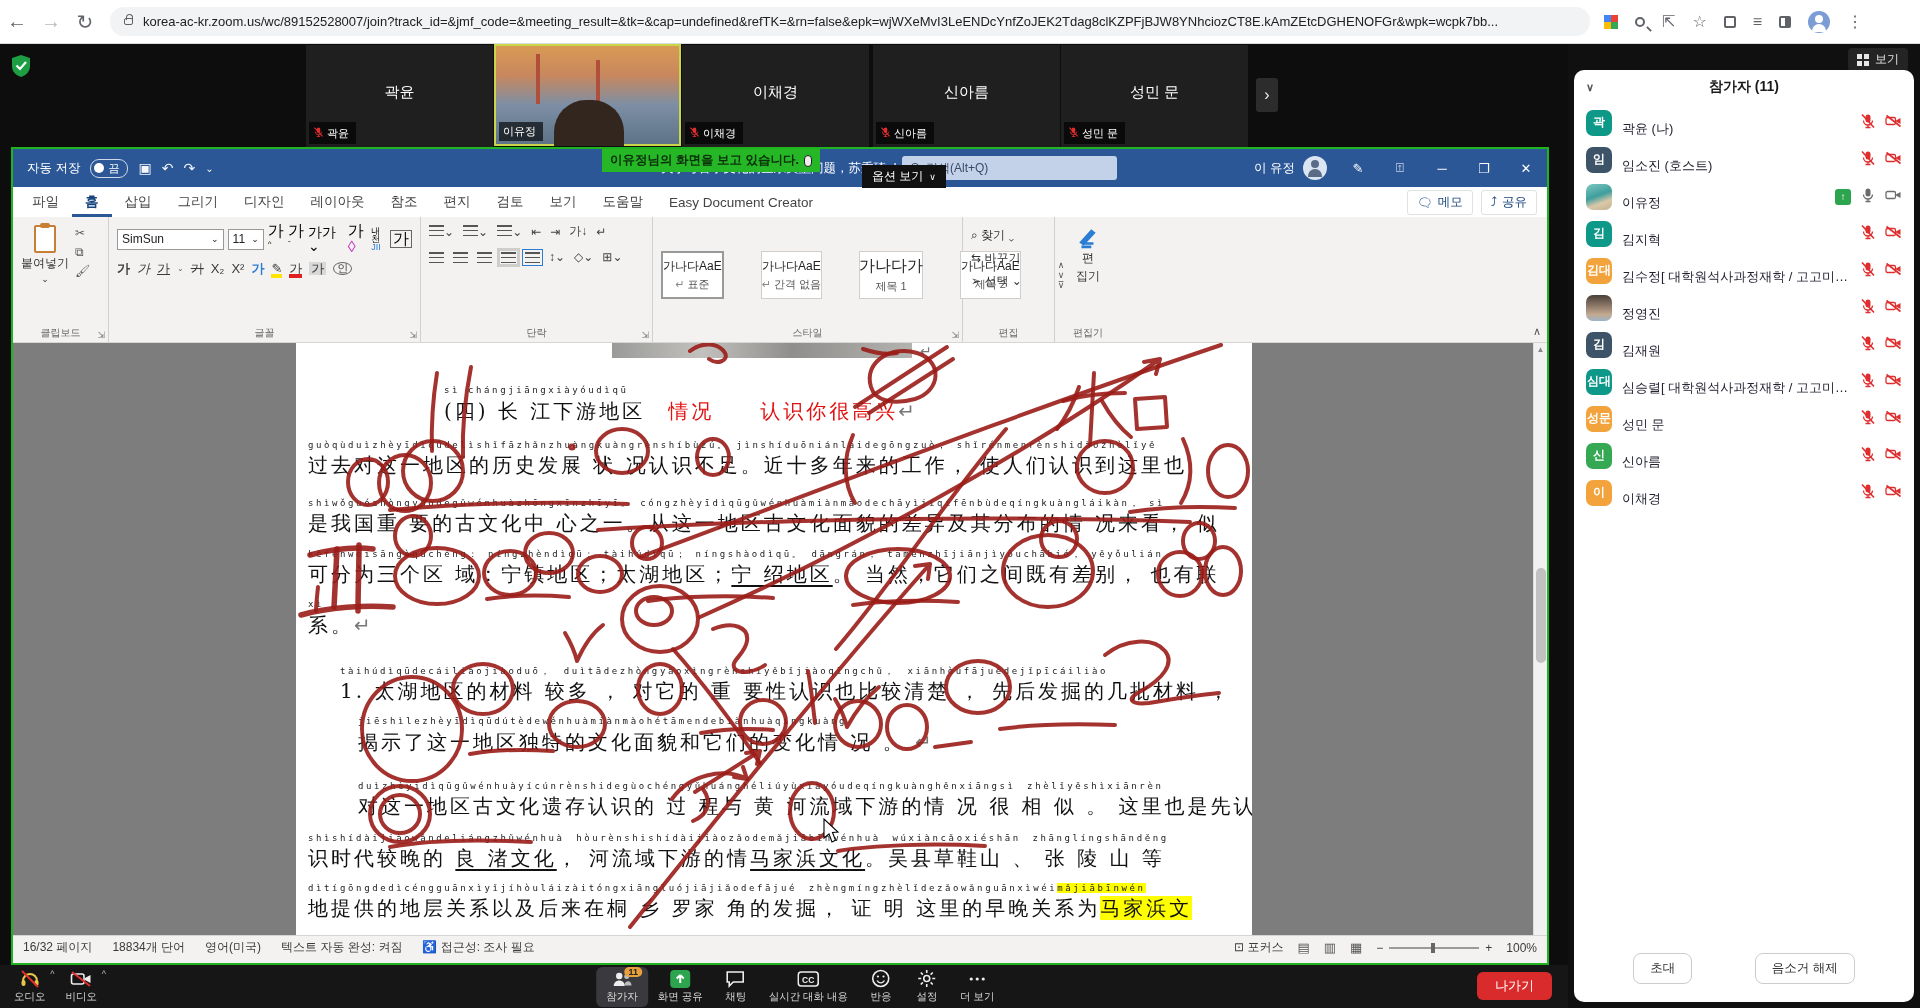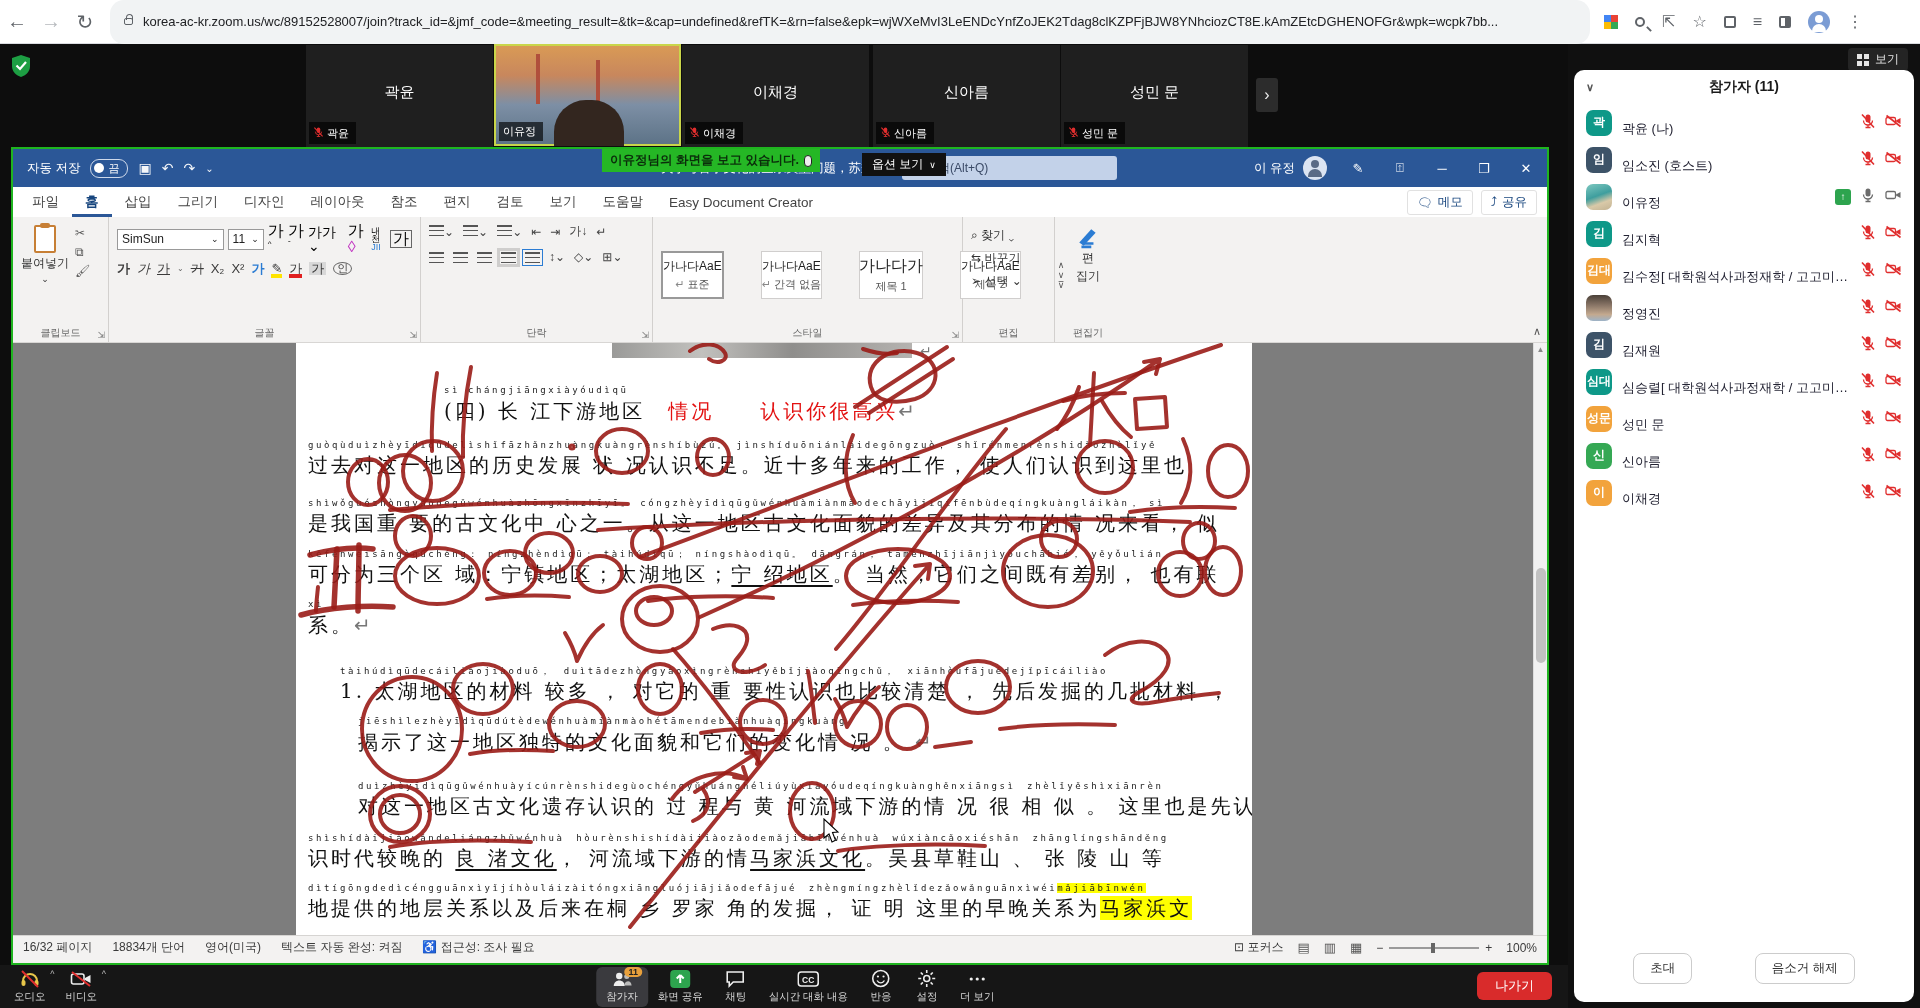--- a/index.html
+++ b/index.html
@@ -4,21 +4,21 @@
 <style>
   html,body{margin:0;padding:0;background:#000;}
   #screen{position:relative;width:1920px;height:1008px;overflow:hidden;background:#0d0d0d;
     font-family:"Liberation Sans", sans-serif;}
   [data-interactable]{box-sizing:border-box;}
 
   
   #browser{position:absolute;left:0;top:0;width:1920px;height:44px;background:#fff;border-bottom:1px solid #dadce0;display:flex;align-items:center;}
   .bnav{font-size:20px;color:#5f6368;width:34px;text-align:center;}
   .bnav.dis{color:#b6b9bd;}
-  #urlbar{flex:0 0 auto;width:1480px;height:44px;margin-left:8px;background:#f1f3f4;border-radius:14px;display:flex;align-items:center;padding:0 14px;}
+  #urlbar{flex:0 0 auto;width:1480px;height:29px;margin-left:8px;background:#f1f3f4;border-radius:14px;display:flex;align-items:center;padding:0 14px;}
   .lock{width:9px;height:7px;border:1.5px solid #5f6368;border-radius:2px;position:relative;margin-right:10px;}
   .lock:before{content:"";position:absolute;left:1px;top:-5px;width:5px;height:5px;border:1.5px solid #5f6368;border-bottom:none;border-radius:4px 4px 0 0;}
   #url{font-size:13px;color:#202124;white-space:nowrap;overflow:hidden;text-overflow:ellipsis;width:100%;}
   .bicons{display:flex;align-items:center;gap:17px;margin-left:14px;color:#5f6368;}
   .ext4{width:14px;height:14px;display:grid;grid-template-columns:7px 7px;grid-template-rows:7px 7px;}
   .ext4 i{display:block;}
   .mag{width:10px;height:10px;border:2px solid #5f6368;border-radius:50%;position:relative;}
   .mag:after{content:"";position:absolute;left:9px;top:9px;width:6px;height:2px;background:#5f6368;transform:rotate(45deg);}
   .sq{width:12px;height:12px;border:2px solid #5f6368;border-radius:2px;}
   .glyph{font-size:16px;line-height:1;}
@@ -47,21 +47,21 @@
   #doctitle{position:absolute;left:648px;top:0;height:38px;display:flex;align-items:center;font-size:12.5px;white-space:nowrap;}
   #wsearch{position:absolute;left:889px;top:7px;width:215px;height:24px;background:#c3d2e9;border-radius:3px;color:#3a4a66;font-size:12px;display:flex;align-items:center;padding:0 8px;gap:6px;}
   .wt-right{position:absolute;right:0;top:0;height:38px;display:flex;align-items:center;}
   .wt-right .unm{margin-right:8px;}
   .wav{width:24px;height:24px;border-radius:50%;background:#dbe4f2;position:relative;margin-right:10px;}
   .wav:before{content:"";position:absolute;left:8px;top:4px;width:8px;height:8px;border-radius:50%;background:#5a6b86;}
   .wav:after{content:"";position:absolute;left:5px;top:13px;width:14px;height:8px;border-radius:7px 7px 0 0;background:#5a6b86;}
   .winbtn{width:42px;height:38px;display:flex;align-items:center;justify-content:center;font-size:13px;}
   #banner{position:absolute;left:589px;top:0;height:23px;background:#25b725;color:#0b2e0b;font-size:12.5px;font-weight:bold;display:flex;align-items:center;padding:0 8px;gap:5px;z-index:5;}
   .mouse{width:8px;height:12px;border:1.5px solid #222;border-radius:4px;background:#eee;}
-  #optbtn{position:absolute;left:849px;top:4px;height:23px;background:#111;color:#fff;font-size:12px;display:flex;align-items:center;padding:0 10px;z-index:5;}
+  #optbtn{position:absolute;left:849px;top:16px;height:23px;background:#111;color:#fff;font-size:12px;display:flex;align-items:center;padding:0 10px;z-index:5;}
 
   #wtabs{height:30px;background:#fff;display:flex;align-items:stretch;padding-left:6px;font-size:13.5px;color:#444;position:relative;}
   .wtab{display:flex;align-items:center;padding:0 13px;}
   .wtab.active{color:#17457e;font-weight:bold;box-shadow:inset 0 -3px 0 #2b5797;}
   .tabs-right{margin-left:auto;display:flex;align-items:center;gap:8px;padding-right:10px;}
   .tr-btn{display:flex;align-items:center;gap:5px;border:1px solid #e1e1e1;background:#fff;color:#17457e;font-size:12.5px;padding:3px 9px;border-radius:3px;}
 
   #ribbon{height:126px;background:#f3f2f1;border-bottom:1px solid #d8d6d4;display:flex;position:relative;}
   .rgroup{position:relative;border-right:1px solid #d2d0ce;display:flex;flex-direction:column;}
   .rglabel{position:absolute;bottom:2px;left:0;right:0;text-align:center;font-size:10px;color:#666;}

